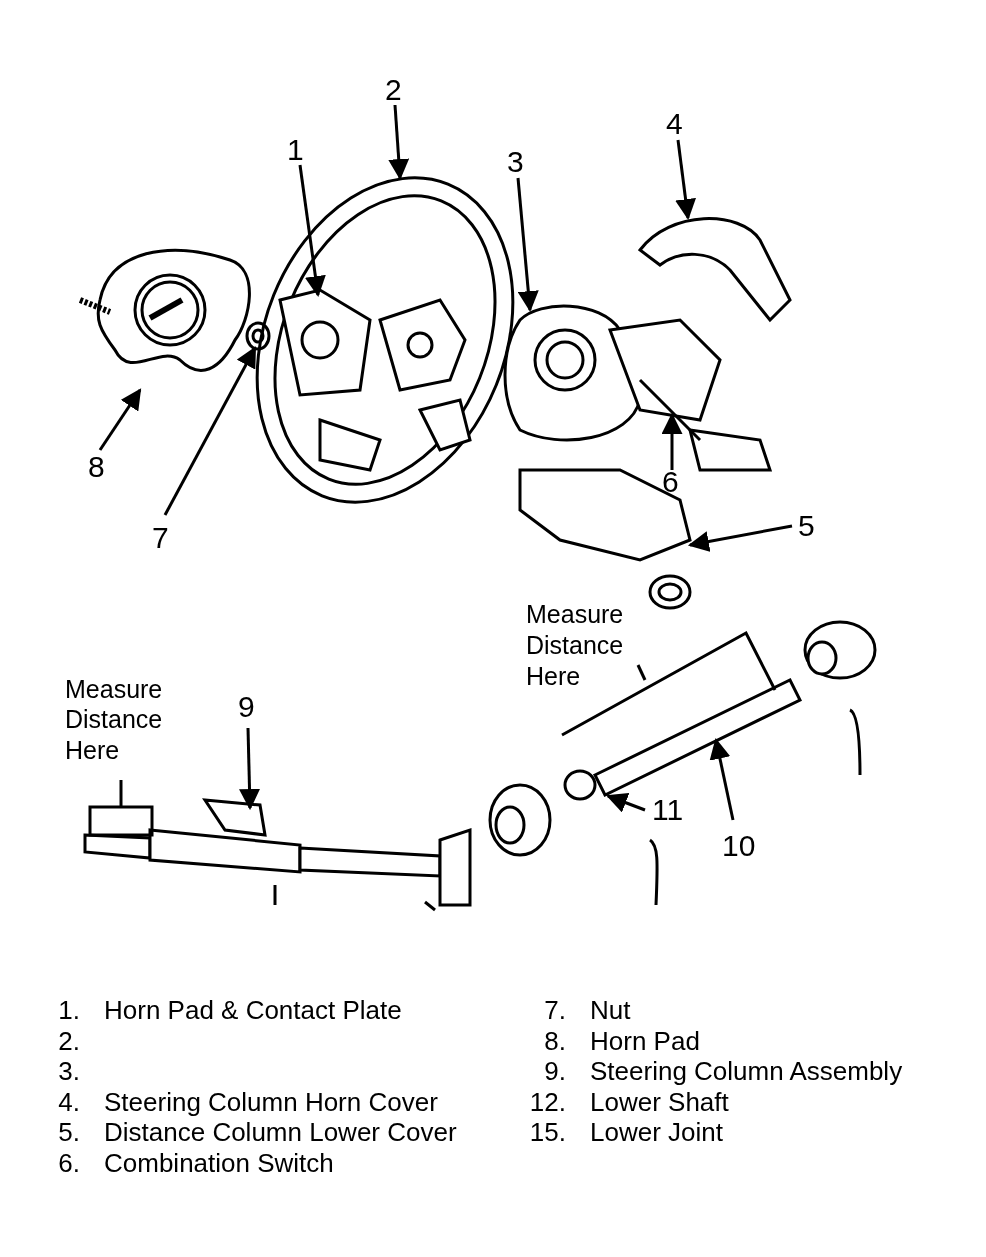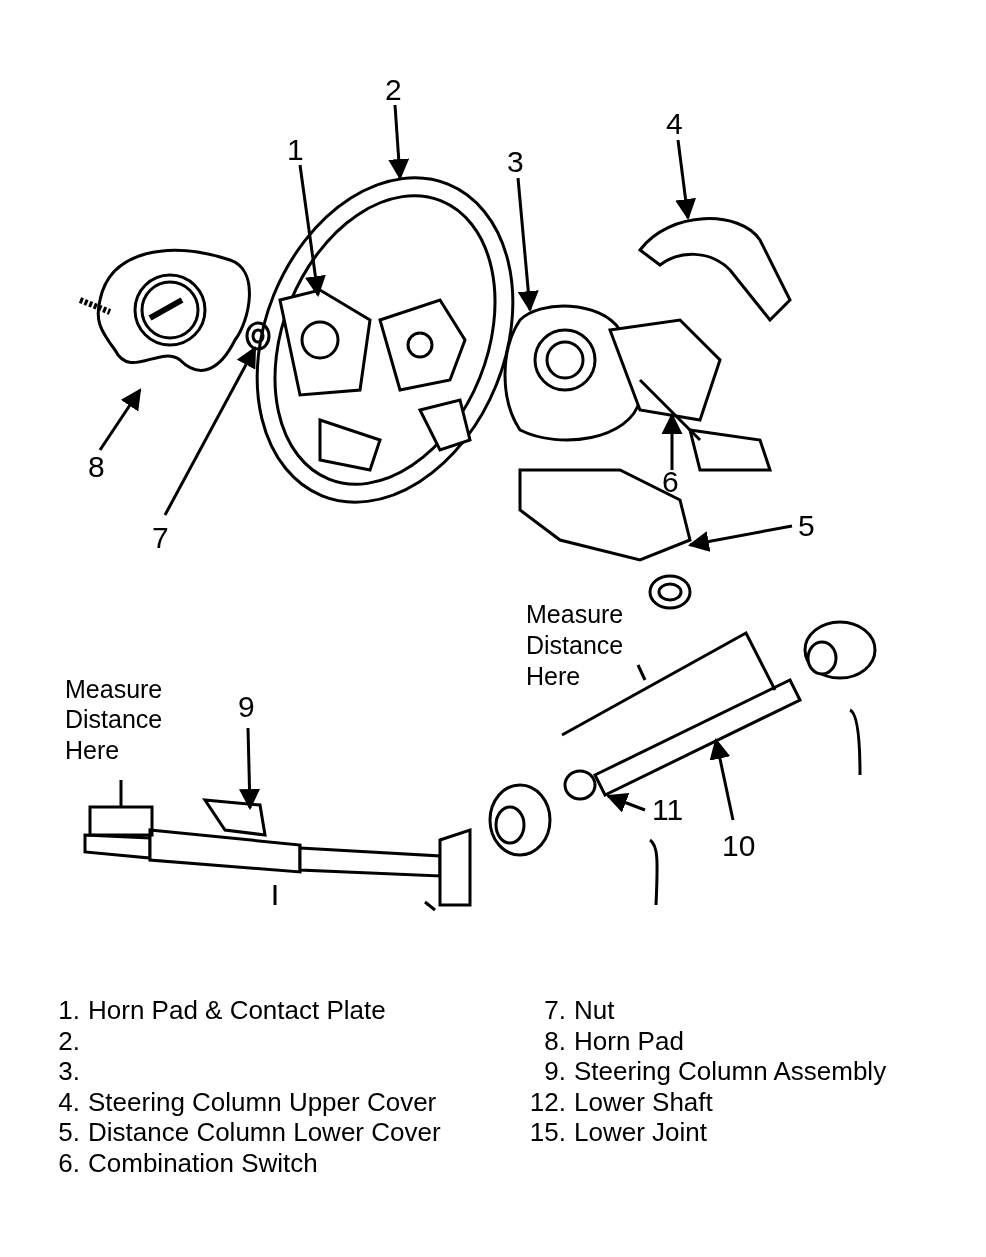--- a/index.html
+++ b/index.html
@@ -7,21 +7,21 @@
          font-family: "Liberation Sans", sans-serif; color: #000; }
   #diagram { position: absolute; left: 0; top: 0; width: 986px; height: 980px; }
   .callout { font-family: "Liberation Sans", sans-serif; font-size: 30px; fill: #000; }
   .note { font-family: "Liberation Sans", sans-serif; font-size: 25px; fill: #000; }
   .legend { position: absolute; top: 995px; font-size: 26px; line-height: 30.5px; }
   .legend-left { left: 50px; }
   .legend-right { left: 518px; }
   .legend-item { white-space: nowrap; display: flex; }
   .legend-item .num { display: inline-block; width: 30px; text-align: right; }
   .legend-right .legend-item .num { width: 48px; }
-  .legend-item .lbl { margin-left: 8px; text-align: center; }
+  .legend-item .lbl { margin-left: 24px; text-align: center; }
 </style>
 </head>
 <body>
 
 <svg id="diagram" viewBox="0 0 986 980" xmlns="http://www.w3.org/2000/svg">
   <defs>
     <marker id="ah" viewBox="0 0 10 10" refX="9" refY="5" markerWidth="7" markerHeight="7" orient="auto-start-reverse">
       <path d="M0,0 L10,5 L0,10 z" fill="#000"></path>
     </marker>
   </defs>
@@ -138,21 +138,21 @@
       <span class="lbl">Horn Pad &amp; Contact Plate</span>
     </div>
   <div class="legend-item">
       <span class="num">2.</span>
     </div>
   <div class="legend-item">
       <span class="num">3.</span>
     </div>
   <div class="legend-item">
       <span class="num">4.</span>
-      <span class="lbl">Steering Column Upper Cover</span>
+      <span class="lbl">Steering Column Horn Cover</span>
     </div>
   <div class="legend-item">
       <span class="num">5.</span>
       <span class="lbl">Distance Column Lower Cover</span>
     </div>
   <div class="legend-item">
       <span class="num">6.</span>
       <span class="lbl">Combination Switch</span>
     </div>
 </div>

